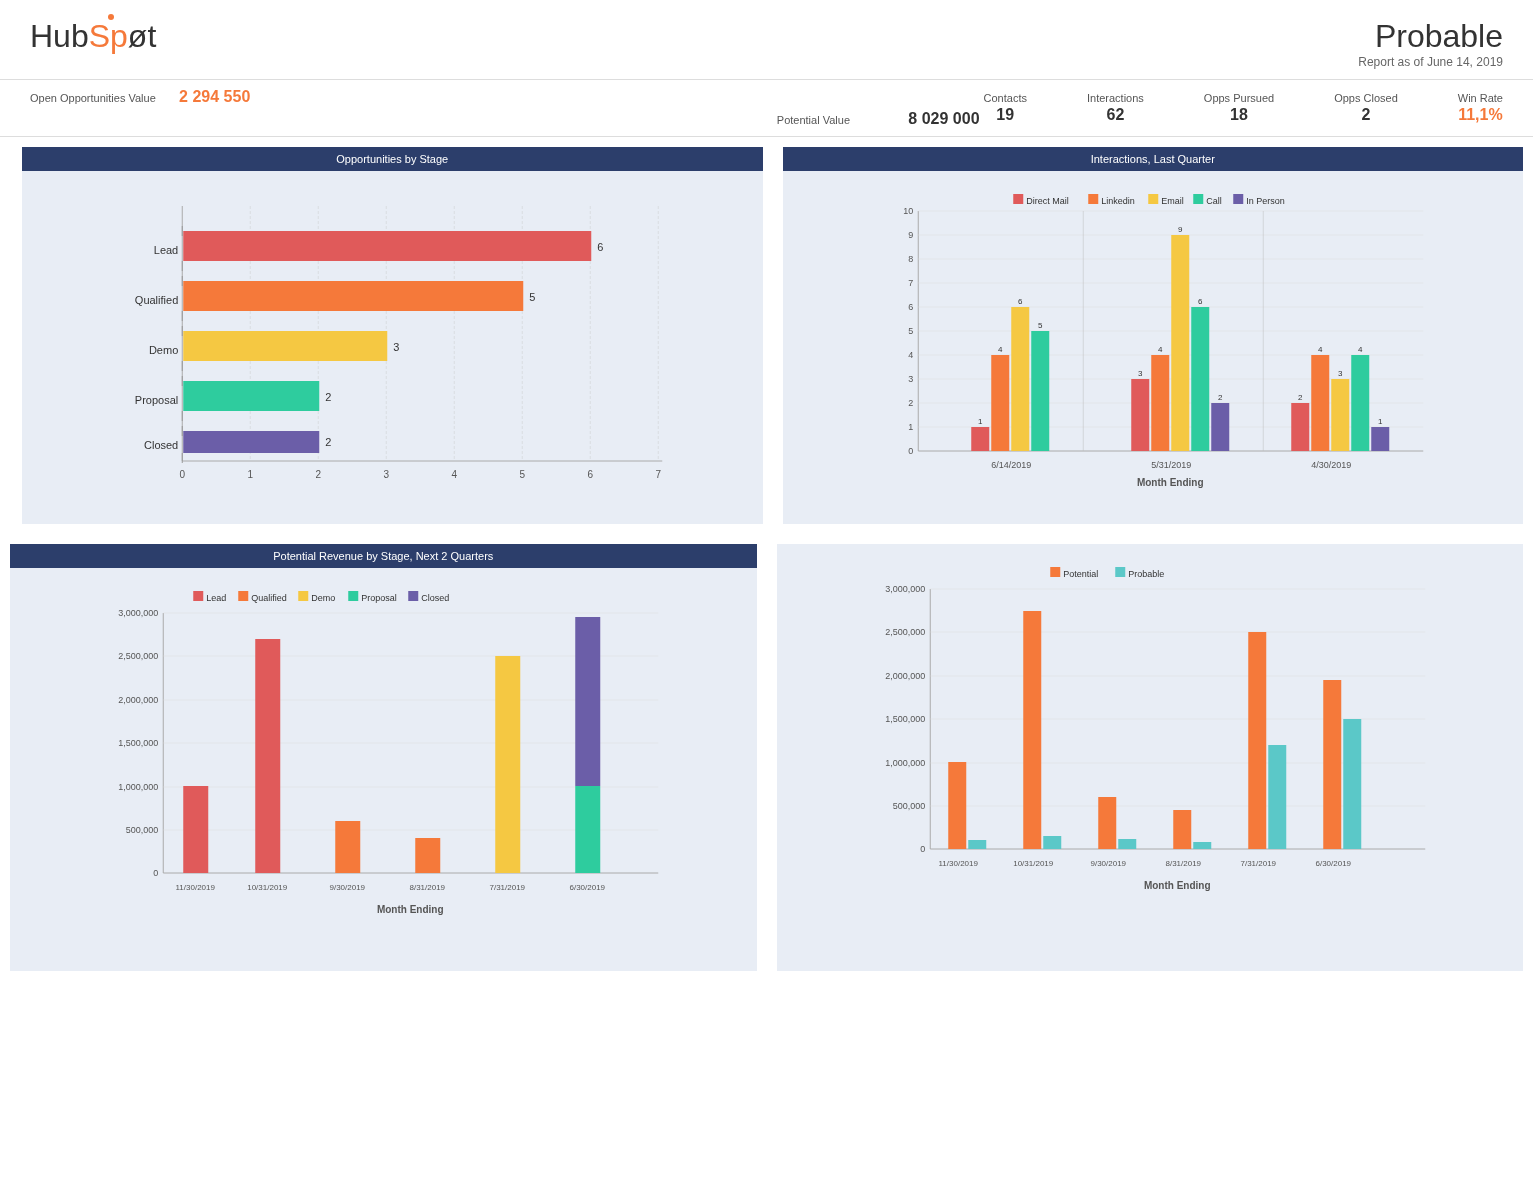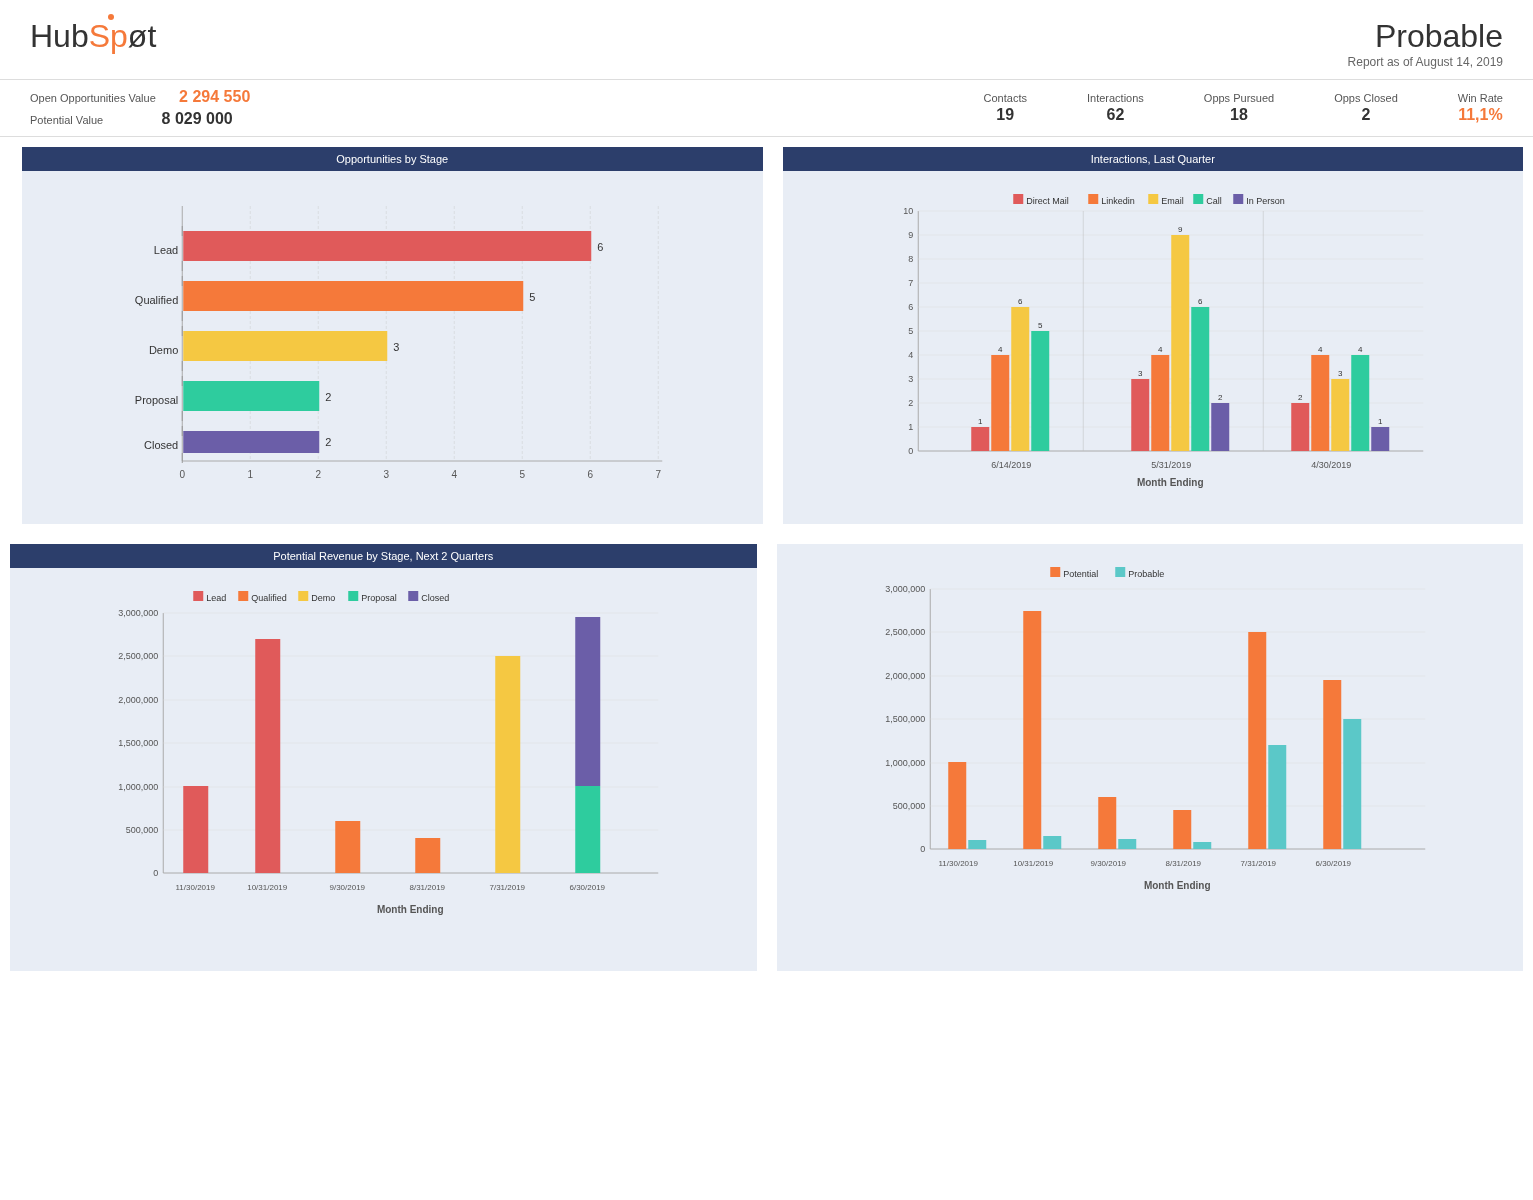--- a/index.html
+++ b/index.html
@@ -40,31 +40,31 @@
   <div class="hubspot-logo">
   <div style="font-size:32px;font-weight:normal;display:flex;align-items:center;">
     <span style="color:#333;">Hub</span>
         <span style="color:#f5793a;position:relative;">S<span style="position:absolute;top:-4px;right:-4px;width:6px;height:6px;background:#f5793a;border-radius:50%;display:inline-block;"></span></span>
         <span style="color:#f5793a;">p</span>
         <span style="color:#333;">øt</span>
   </div>
 </div>
   <div class="dashboard-title">
     <h1>Probable</h1>
-    <div class="report-date">Report as of August 14, 2019</div>
+    <div class="report-date">Report as of June 14, 2019</div>
   </div>
 </div>
 
 <div class="kpi-row">
   <div class="kpi-left">
     <div>
       <span style="font-size:11px;color:#555;margin-right:20px;">Open Opportunities Value</span>
       <span class="kpi-value orange">2 294 550</span>
     </div>
-    <div style="margin-top:4px;">
+    <div style="margin-top:4px;text-align:right;">
       <span style="font-size:11px;color:#555;margin-right:55px;">Potential Value</span>
       <span class="kpi-value dark">8 029 000</span>
     </div>
   </div>
   <div class="kpi-right">
     <div class="kpi-col">
       <div class="kpi-header">Contacts</div>
       <div class="kpi-num">19</div>
     </div>
     <div class="kpi-col">

